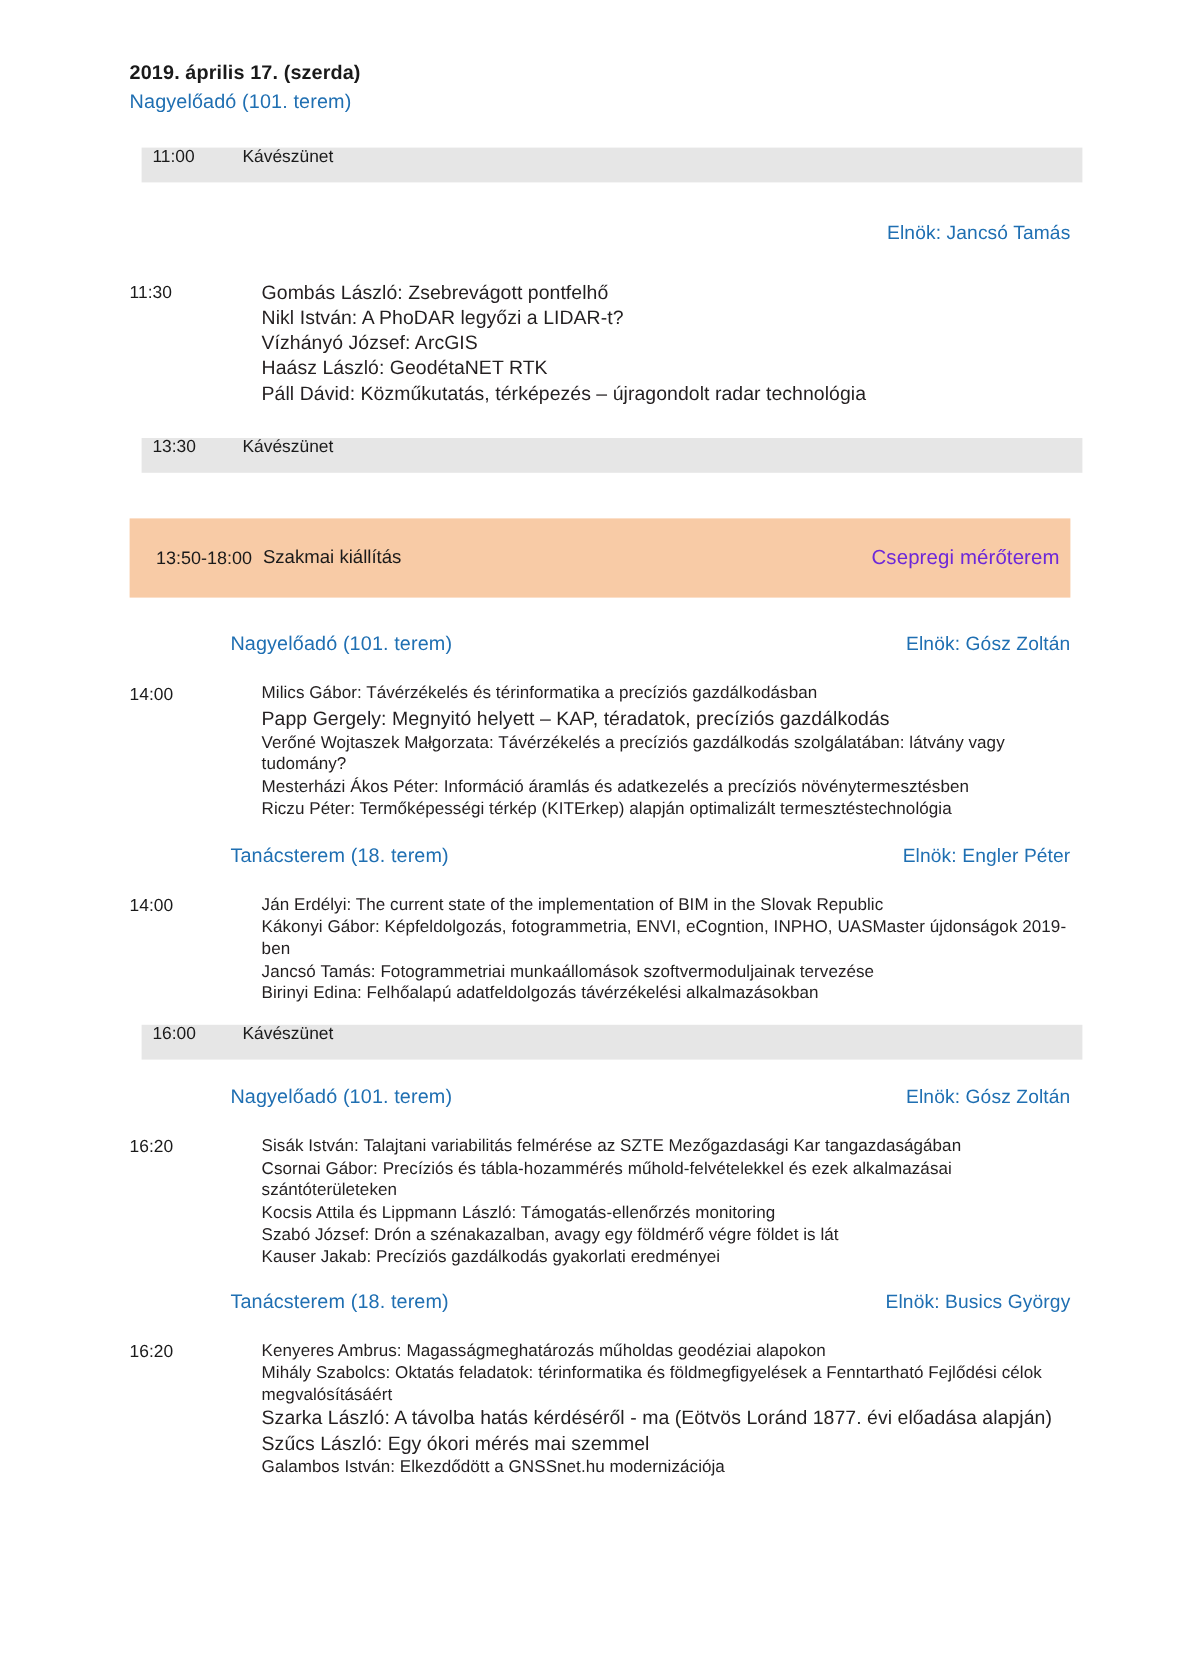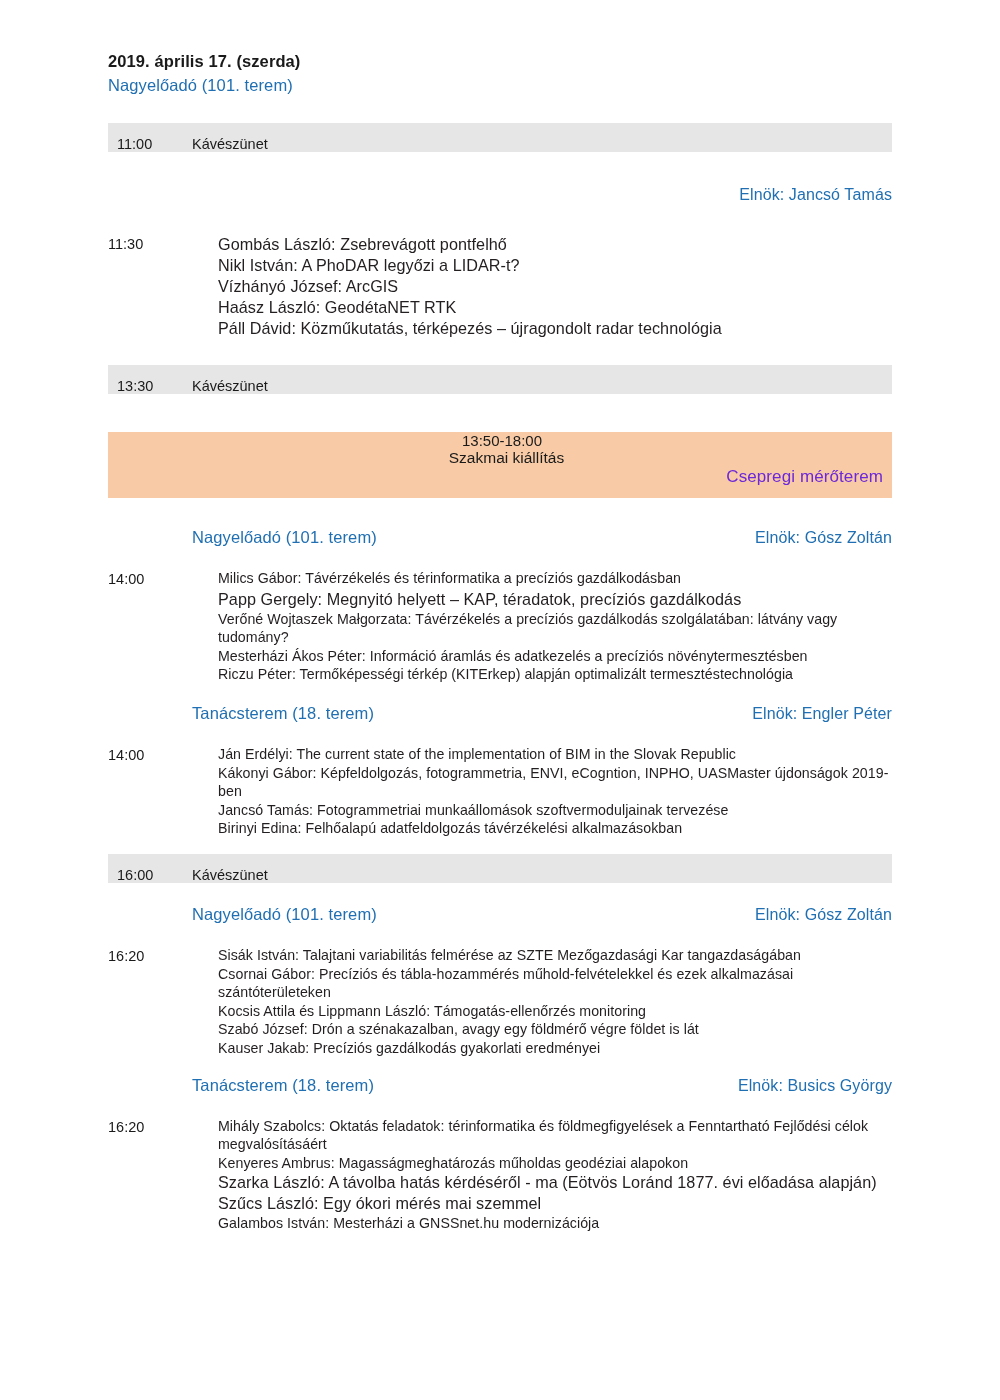--- a/index.html
+++ b/index.html
@@ -36,22 +36,22 @@
     color: #1f6fb2;
     margin: 0 0 28px 0;
     letter-spacing: 0.1px;
   }
 
   
   .break-row {
     background: #e6e6e6;
     height: 29px;
     display: flex;
-    align-items: flex-end;
-    margin: 0 0 0 0;
+    align-items: flex-start;
+    margin: 0 0 0 10px;
     width: 784px;
   }
   .break-row .bt {
     width: 84px;
     padding-left: 9px;
     box-sizing: border-box;
     font-size: 14.5px;
     color: #1a1a1a;
   }
   .break-row .bl {
@@ -123,21 +123,20 @@
 
   
   .exhibit {
     width: 784px;
     background: #f8cba6;
     height: 66px;
     display: flex;
     align-items: center;
     padding: 0 9px 0 22px;
     box-sizing: border-box;
-    flex-direction: column;
   }
   .exhibit .etime {
     font-size: 15px;
     color: #1a1a1a;
     margin-right: 9px;
   }
   .exhibit .etitle {
     font-size: 15.5px;
     font-weight: normal;
     color: #1a1a1a;
@@ -277,21 +276,21 @@
     <div class="spacer"></div>
     <div class="rname">Tanácsterem (18. terem)</div>
     <div class="rchair">Elnök: Busics György</div>
   </div>
 
   <div class="sp-22"></div>
 
   <div class="session">
     <div class="time">16:20</div>
     <div class="items">
+      <div class="item">Kenyeres Ambrus: Magasságmeghatározás műholdas geodéziai alapokon</div>
       <div class="item">Mihály Szabolcs: Oktatás feladatok: térinformatika és földmegfigyelések a Fenntartható Fejlődési célok megvalósításáért</div>
-      <div class="item">Kenyeres Ambrus: Magasságmeghatározás műholdas geodéziai alapokon</div>
       <div class="item big">Szarka László: A távolba hatás kérdéséről - ma (Eötvös Loránd 1877. évi előadása alapján)</div>
       <div class="item big">Szűcs László: Egy ókori mérés mai szemmel</div>
-      <div class="item">Galambos István: Mesterházi a GNSSnet.hu modernizációja</div>
+      <div class="item">Galambos István: Elkezdődött a GNSSnet.hu modernizációja</div>
     </div>
   </div>
 
 </div>
 
 </body></html>

